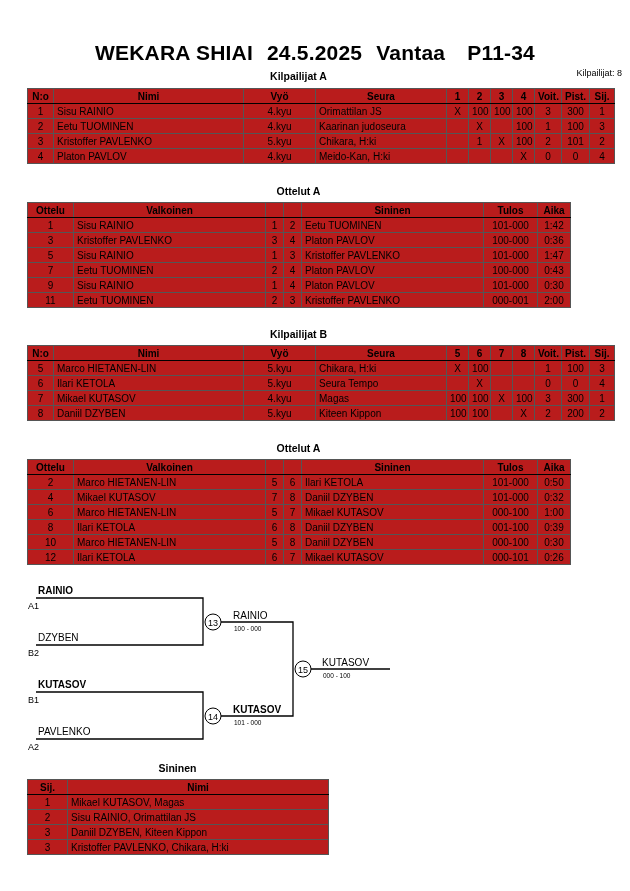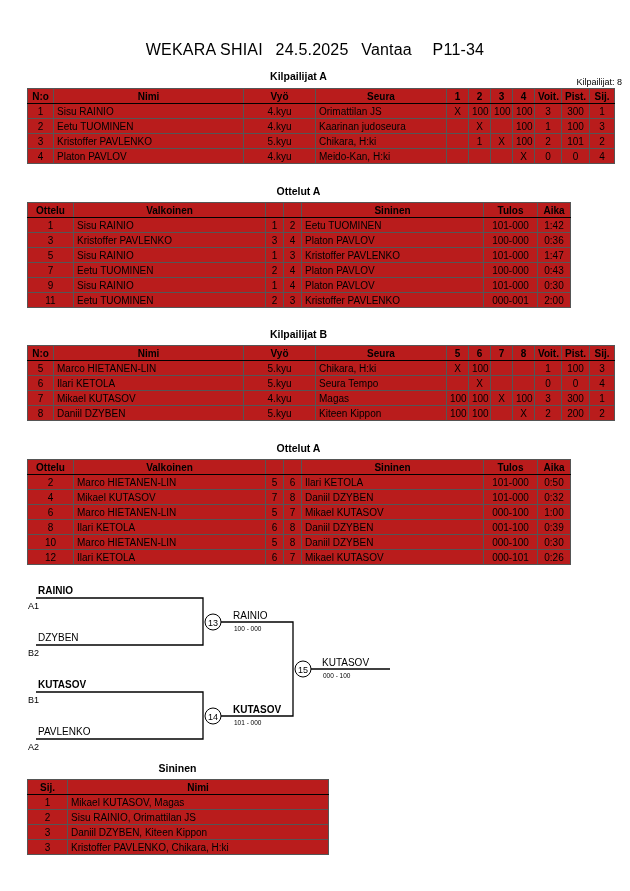--- a/index.html
+++ b/index.html
@@ -15,37 +15,37 @@
     color: #000000;
     overflow: hidden;
   }
 
   
   .doc-title {
     position: absolute;
     left: 0; right: 0;
     top: 41px;
     text-align: center;
-    font-size: 16px;
-    font-weight: normal;
+    font-size: 21px;
+    font-weight: bold;
     letter-spacing: 0.2px;
   }
   .doc-title .sp { display: inline-block; width: 8px; }
 
   .section-caption {
     text-align: center;
     font-size: 10.5px;
     font-weight: bold;
     margin: 4px;
   }
 
   .entrant-count {
     position: absolute;
     right: 8px;
-    top: 77px;
+    top: 68px;
     font-size: 9px;
     font-weight: normal;
   }
 
   
   .tbl-wrap {
     position: absolute;
     left: 27px;
   }
   table.grid {

